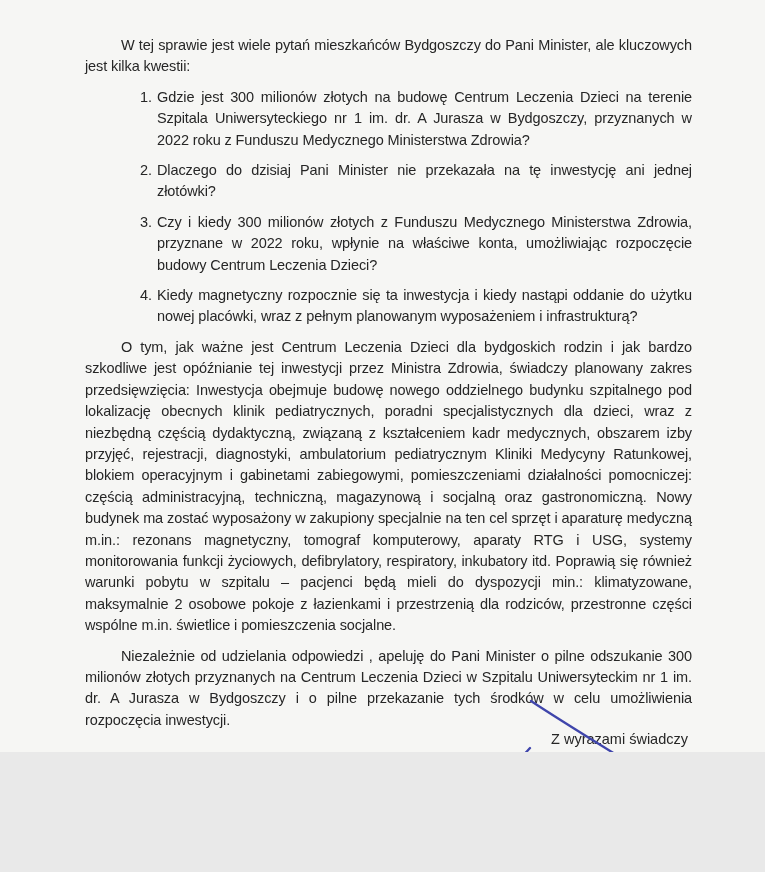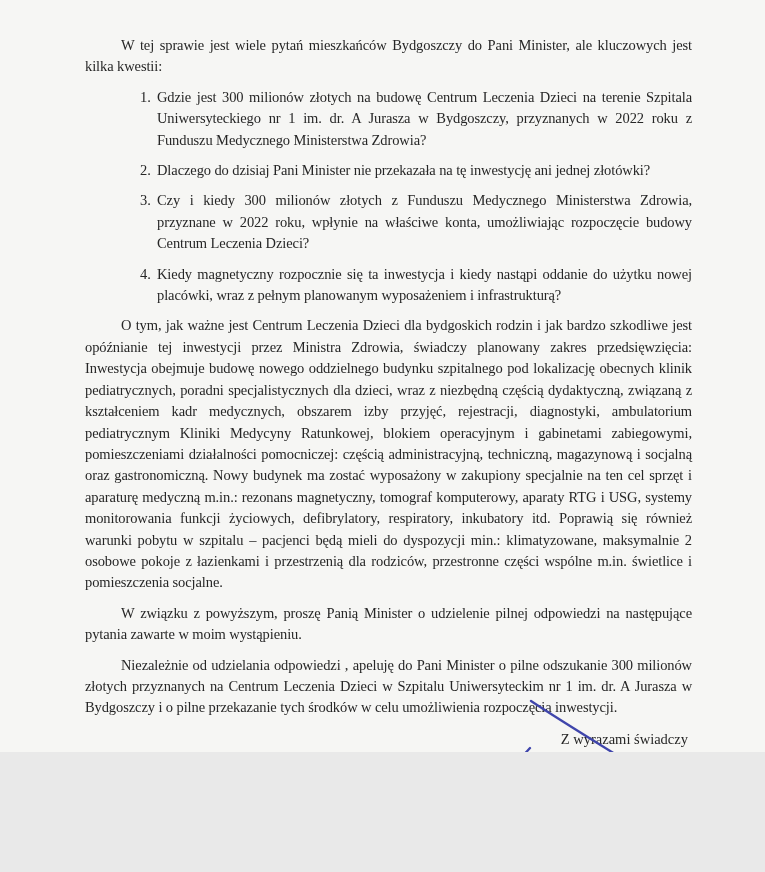--- a/index.html
+++ b/index.html
@@ -10,21 +10,20 @@
   }
   .page{
     position:relative;
     width:765px;height:752px;
     margin:0 auto;
     background:#f6f6f4;
     color:#262626;
     overflow:hidden;
     box-sizing:border-box;
     padding:35px 73px 0 85px;
-    font-family:Liberation Serif, serif;
   }
   .doc{
     font-size:14.5px;
     line-height:21.4px;
     letter-spacing:-0.1px;
   }
   .para{
     margin:0 0 9px 0;
     text-align:justify;
     text-indent:36px;
@@ -87,21 +86,20 @@
         <span class="q-num">3.</span>
         <span>Czy i kiedy 300 milionów złotych z Funduszu Medycznego Ministerstwa Zdrowia, przyznane w 2022 roku,  wpłynie na właściwe konta, umożliwiając rozpoczęcie budowy Centrum Leczenia Dzieci?</span>
       </div>
       <div class="q-item">
         <span class="q-num">4.</span>
         <span>Kiedy magnetyczny rozpocznie się ta inwestycja i kiedy nastąpi oddanie do użytku nowej placówki, wraz z pełnym planowanym wyposażeniem i infrastrukturą?</span>
       </div>
     </div>
 
     <p class="para">O tym, jak ważne jest Centrum Leczenia Dzieci dla bydgoskich rodzin i jak bardzo szkodliwe jest opóźnianie tej inwestycji przez Ministra Zdrowia, świadczy planowany zakres przedsięwzięcia: Inwestycja obejmuje budowę nowego oddzielnego budynku szpitalnego pod lokalizację obecnych klinik pediatrycznych, poradni specjalistycznych dla dzieci, wraz z niezbędną częścią dydaktyczną, związaną z kształceniem kadr medycznych, obszarem izby przyjęć, rejestracji, diagnostyki, ambulatorium pediatrycznym Kliniki Medycyny Ratunkowej, blokiem operacyjnym i gabinetami zabiegowymi, pomieszczeniami działalności pomocniczej: częścią administracyjną, techniczną, magazynową i socjalną oraz gastronomiczną. Nowy budynek ma zostać wyposażony w zakupiony specjalnie na ten cel sprzęt i aparaturę medyczną m.in.: rezonans magnetyczny, tomograf komputerowy, aparaty RTG i USG, systemy monitorowania funkcji życiowych, defibrylatory, respiratory, inkubatory itd. Poprawią się również warunki pobytu w szpitalu – pacjenci będą mieli do dyspozycji min.: klimatyzowane, maksymalnie 2 osobowe pokoje z łazienkami i przestrzenią dla rodziców, przestronne części wspólne m.in. świetlice i pomieszczenia socjalne.</p>
-    <p class="para">W związku z powyższym, proszę Panią Minister o udzielenie pilnej odpowiedzi na następujące  pytania zawarte w moim wystąpieniu.</p>
     <p class="para">Niezależnie od udzielania odpowiedzi , apeluję do Pani Minister o pilne odszukanie 300 milionów złotych przyznanych na Centrum Leczenia Dzieci w Szpitalu Uniwersyteckim nr 1 im. dr. A Jurasza w Bydgoszczy i o pilne przekazanie tych środków w celu umożliwienia rozpoczęcia inwestycji.</p>
   </div>
 
   <div class="closing salutation">Z wyrazami świadczy</div>
   <div class="closing signer-name">Jan Szopiński</div>
   <div class="closing signer-title">Poseł na Sejm RP</div>
 
   <svg class="signature" viewBox="0 0 765 872" xmlns="http://www.w3.org/2000/svg" aria-hidden="true">
     <path class="sig-path" d="M531,701 C570,727 642,770 682,796 C697,806 700,812 685,813 C608,817 528,818 474,812 C446,809 447,801 479,799 C556,793 646,800 700,809 C726,812 748,815 764,819" style="stroke: rgb(63, 69, 171);"></path>
     <path class="sig-path thin" d="M453,804 C520,812 640,814 697,808" style="stroke: rgb(63, 69, 171);"></path>

